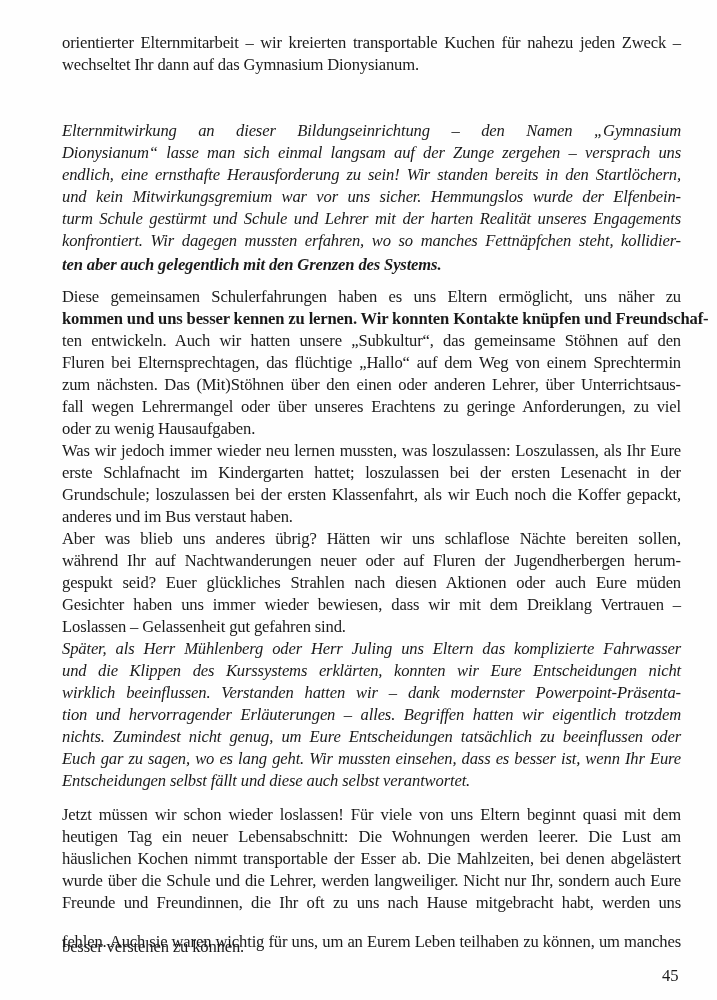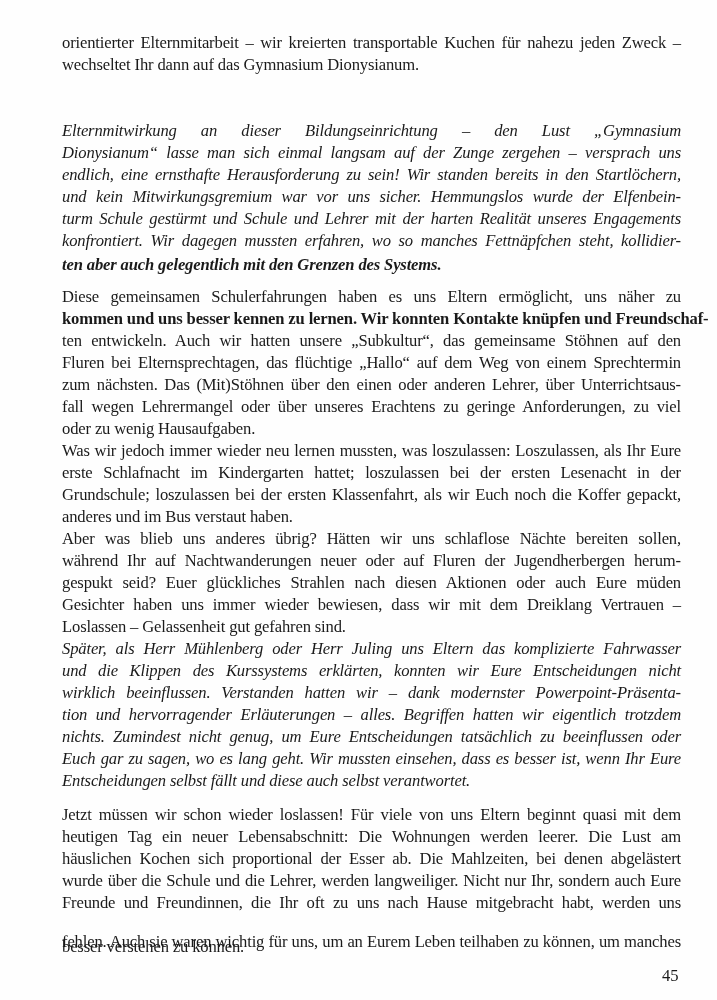--- a/index.html
+++ b/index.html
@@ -51,21 +51,21 @@
 </head>
 <body>
 
 <div class="page">
   <div id="content">
       <div class="paragraph">
         <div class="line" style="top: 32px;">orientierter Elternmitarbeit – wir kreierten transportable Kuchen für nahezu jeden Zweck –</div>
         <div class="line last" style="top: 54px;">wechseltet Ihr dann auf das Gymnasium Dionysianum.</div>
       </div>
       <div class="paragraph italic">
-        <div class="line" style="top: 120px;">Elternmitwirkung an dieser Bildungseinrichtung – den Lust „Gymnasium</div>
+        <div class="line" style="top: 120px;">Elternmitwirkung an dieser Bildungseinrichtung – den Namen „Gymnasium</div>
         <div class="line" style="top: 142px;">Dionysianum“ lasse man sich einmal langsam auf der Zunge zergehen – versprach uns</div>
         <div class="line" style="top: 164px;">endlich, eine ernsthafte Herausforderung zu sein! Wir standen bereits in den Startlöchern,</div>
         <div class="line" style="top: 186px;">und kein Mitwirkungsgremium war vor uns sicher. Hemmungslos wurde der Elfenbein-</div>
         <div class="line" style="top: 208px;">turm Schule gestürmt und Schule und Lehrer mit der harten Realität unseres Engagements</div>
         <div class="line" style="top: 230px;">konfrontiert. Wir dagegen mussten erfahren, wo so manches Fettnäpfchen steht, kollidier-</div>
         <div class="line last" style="top: 254px; font-weight: bold;">ten aber auch gelegentlich mit den Grenzen des Systems.</div>
       </div>
       <div class="paragraph">
         <div class="line" style="top: 286px;">Diese gemeinsamen Schulerfahrungen haben es uns Eltern ermöglicht, uns näher zu</div>
         <div class="line" style="top: 308px; font-weight: bold;">kommen und uns besser kennen zu lernen. Wir konnten Kontakte knüpfen und Freundschaf-</div>
@@ -93,21 +93,21 @@
         <div class="line" style="top: 660px;">und die Klippen des Kurssystems erklärten, konnten wir Eure Entscheidungen nicht</div>
         <div class="line" style="top: 682px;">wirklich beeinflussen. Verstanden hatten wir – dank modernster Powerpoint-Präsenta-</div>
         <div class="line" style="top: 704px;">tion und hervorragender Erläuterungen – alles. Begriffen hatten wir eigentlich trotzdem</div>
         <div class="line" style="top: 726px;">nichts. Zumindest nicht genug, um Eure Entscheidungen tatsächlich zu beeinflussen oder</div>
         <div class="line" style="top: 748px;">Euch gar zu sagen, wo es lang geht. Wir mussten einsehen, dass es besser ist, wenn Ihr Eure</div>
         <div class="line last" style="top: 770px;">Entscheidungen selbst fällt und diese auch selbst verantwortet.</div>
       </div>
       <div class="paragraph">
         <div class="line" style="top: 804px;">Jetzt müssen wir schon wieder loslassen! Für viele von uns Eltern beginnt quasi mit dem</div>
         <div class="line" style="top: 826px;">heutigen Tag ein neuer Lebensabschnitt: Die Wohnungen werden leerer. Die Lust am</div>
-        <div class="line" style="top: 848px;">häuslichen Kochen sich proportional der Esser ab. Die Mahlzeiten, bei denen abgelästert</div>
+        <div class="line" style="top: 848px;">häuslichen Kochen nimmt transportable der Esser ab. Die Mahlzeiten, bei denen abgelästert</div>
         <div class="line" style="top: 870px;">wurde über die Schule und die Lehrer, werden langweiliger. Nicht nur Ihr, sondern auch Eure</div>
         <div class="line" style="top: 892px;">Freunde und Freundinnen, die Ihr oft zu uns nach Hause mitgebracht habt, werden uns</div>
         <div class="line" style="top: 931px;">fehlen. Auch sie waren wichtig für uns, um an Eurem Leben teilhaben zu können, um manches</div>
         <div class="line last" style="top: 936px;">besser verstehen zu können.</div>
       </div>
     </div>
   <div class="page-number">45</div>
 </div>
 
 </body></html>

